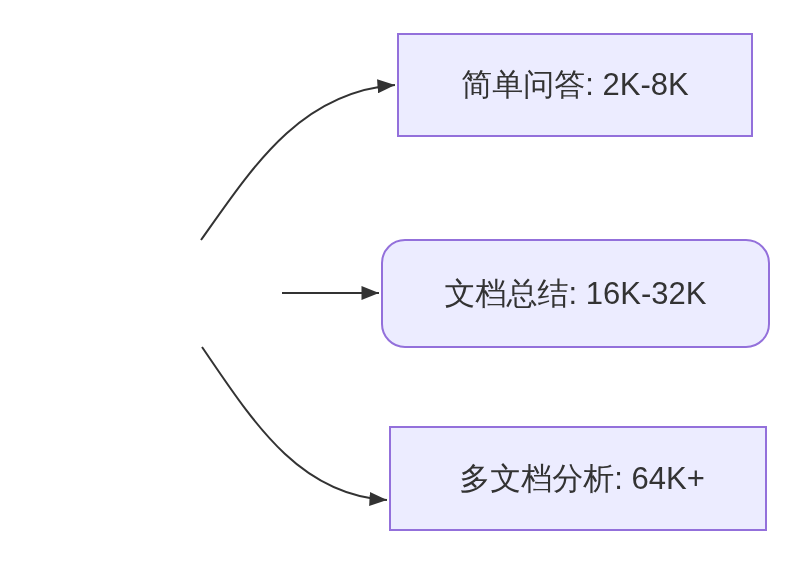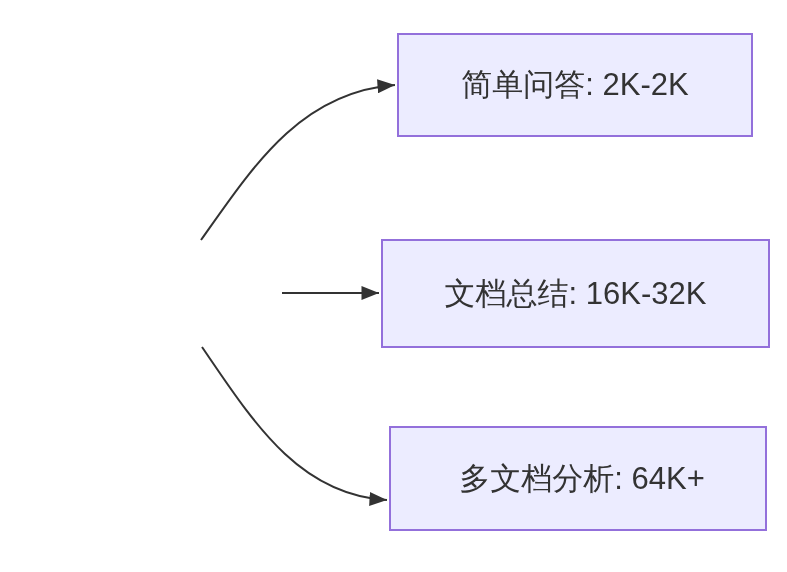--- a/index.html
+++ b/index.html
@@ -25,42 +25,42 @@
     position:absolute;box-sizing:border-box;
     background:var(--node-fill);
     border:2px solid var(--node-border);
     display:flex;align-items:center;justify-content:center;
     color:var(--text);
     font-size:31px;line-height:1.2;
     white-space:nowrap;
   }
   .node-root   {left:32px;  top:240px; width:250px; height:107px;}
   .node-branch0{left:397px; top:33px;  width:356px; height:104px;}
-  .node-branch1{left:381px; top:239px; width:389px; height:109px;}
+  .node-branch1{left:381px; top:239px; width:389px; height:109px;border-radius:24px;}
   .node-branch2{left:389px; top:426px; width:378px; height:105px;padding-left:8px;}
 </style>
 </head>
 <body>
 
 <div class="canvas">
 
   <svg class="edges" viewBox="0 0 787 572" xmlns="http://www.w3.org/2000/svg">
     <defs>
       <marker id="arrow" viewBox="0 0 10 8" refX="10" refY="4" markerWidth="9" markerHeight="7" orient="auto">
         <path class="arrowhead" d="M0,0 L10,4 L0,8 Z"></path>
       </marker>
     </defs>
     <path class="edge" d="M 201 240 C 252 168, 300 92, 395 85" marker-end="url(#arrow)"></path>
     <path class="edge" d="M 282 293 L 379 293" marker-end="url(#arrow)"></path>
     <path class="edge" d="M 202 347 C 252 420, 298 495, 387 500" marker-end="url(#arrow)"></path>
   </svg>
 
 
   <div class="node node-branch0">
-    <span>简单问答: 2K-2K</span>
+    <span>简单问答: 2K-8K</span>
   </div>
 
   <div class="node node-branch1">
     <span>文档总结: 16K-32K</span>
   </div>
 
   <div class="node node-branch2">
     <span>多文档分析: 64K+</span>
   </div>
 

